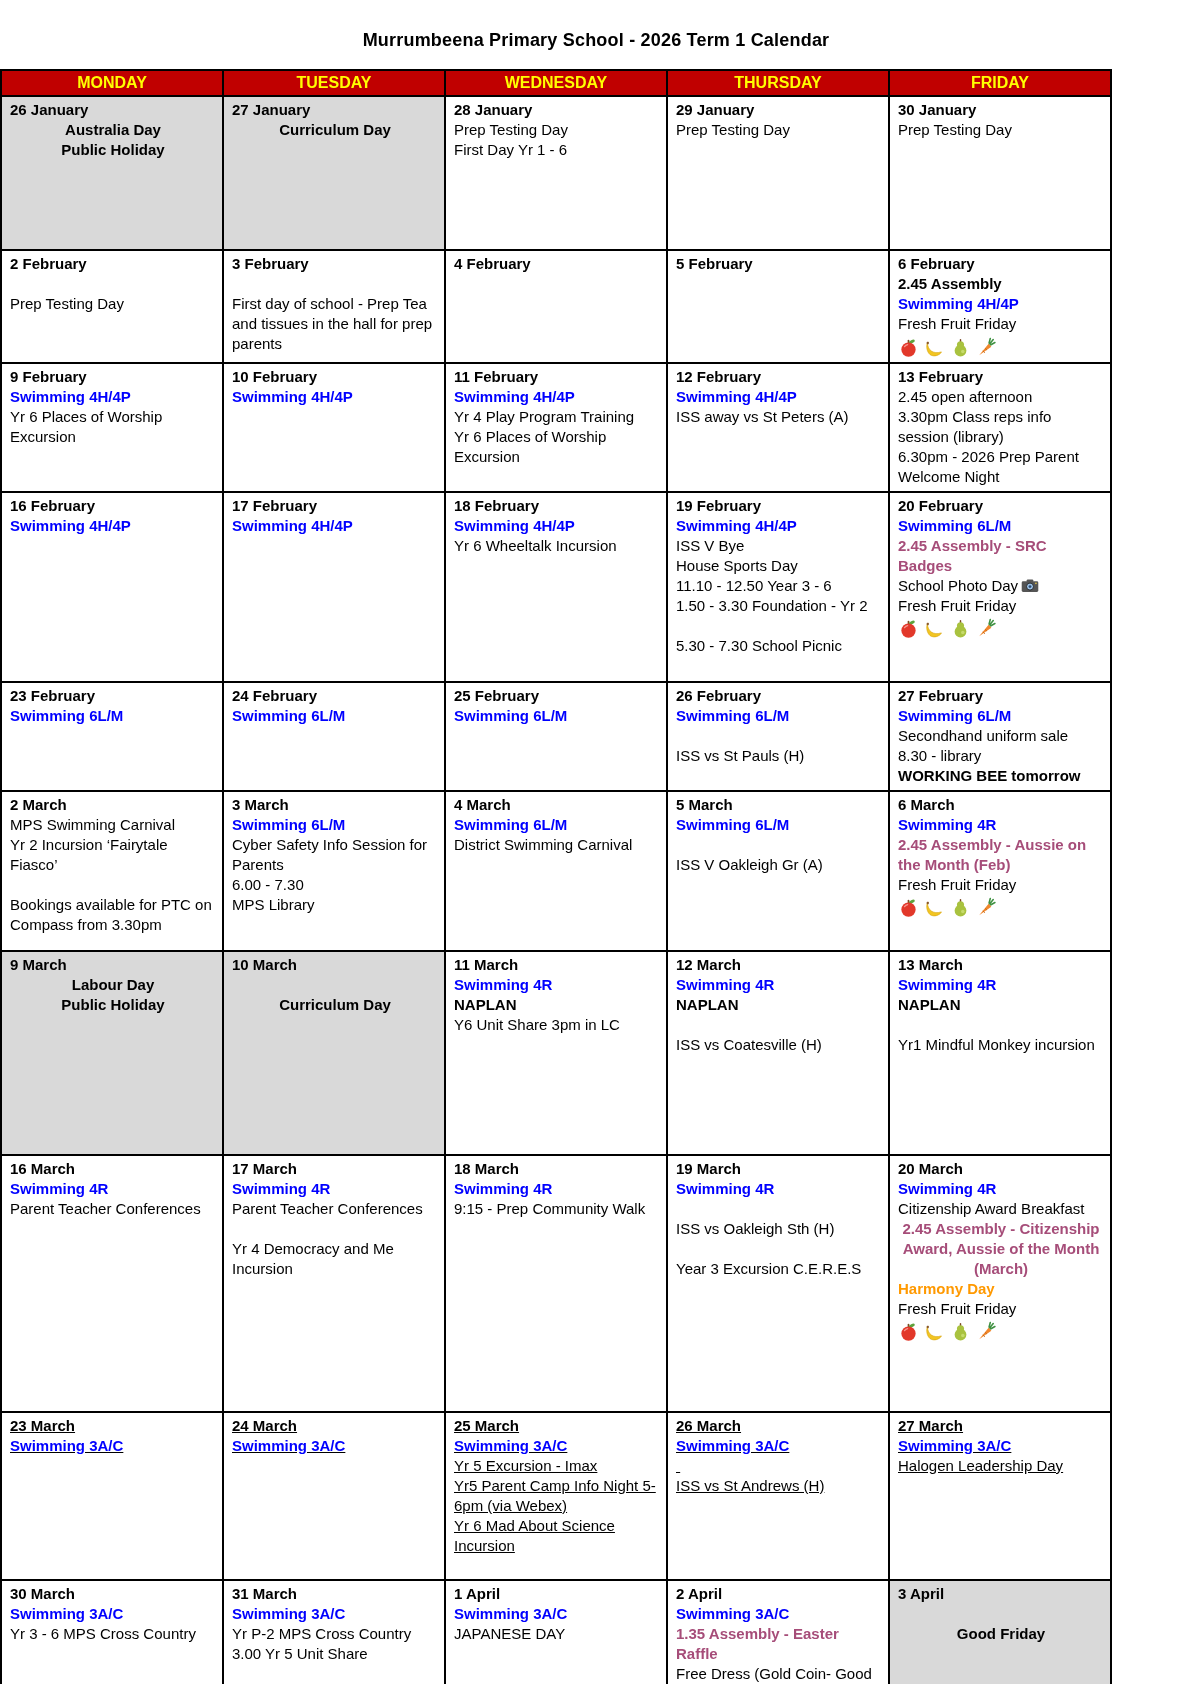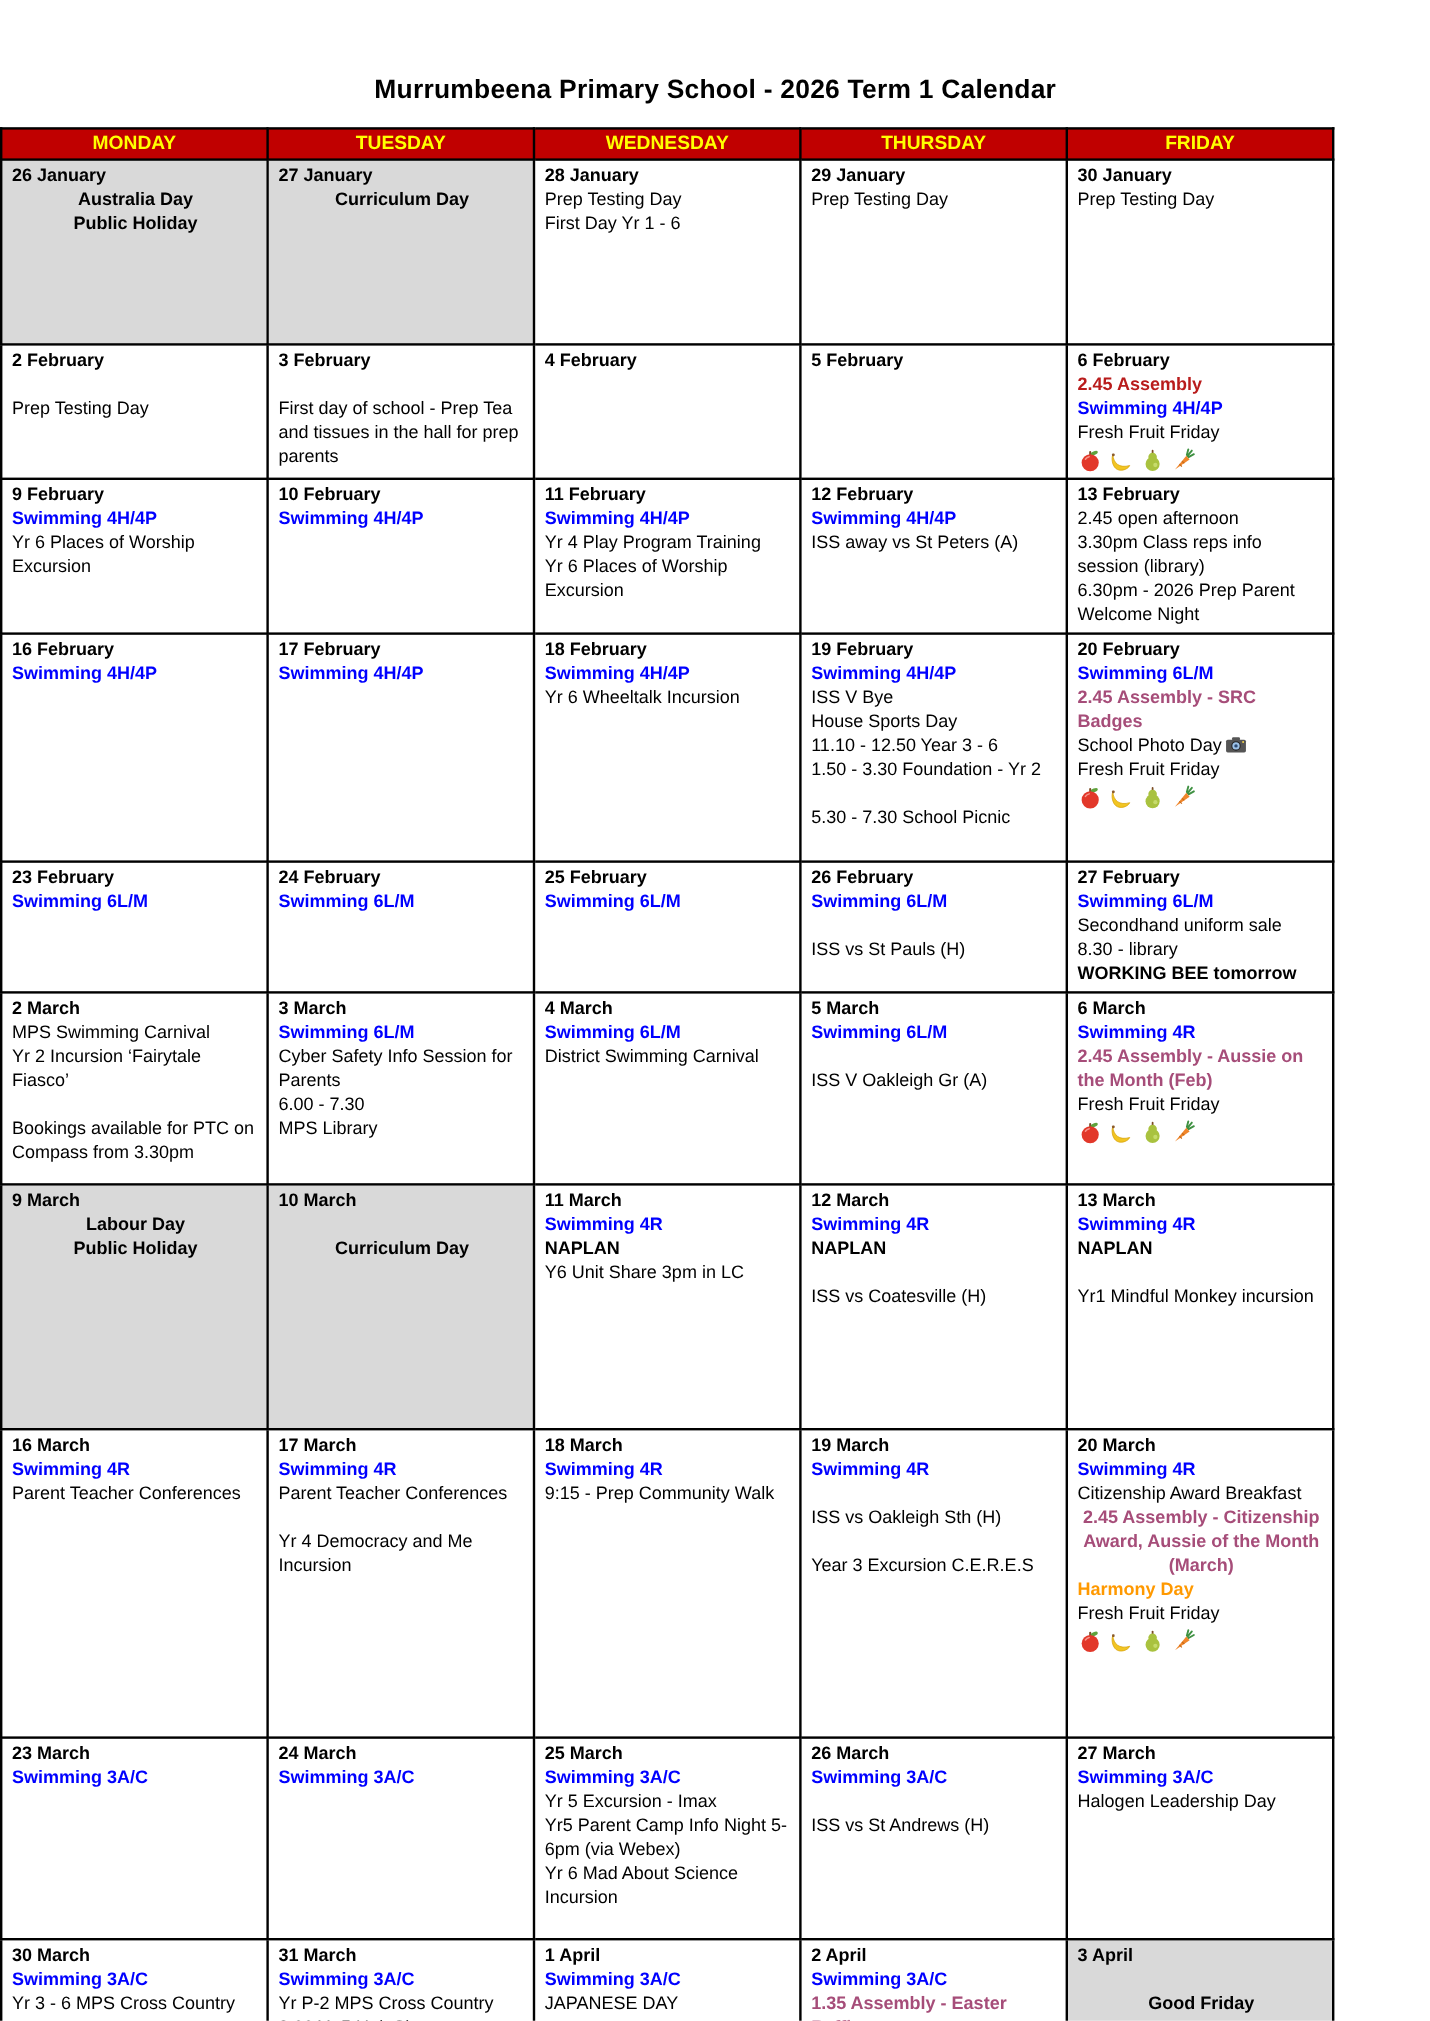--- a/index.html
+++ b/index.html
@@ -2,22 +2,22 @@
 <html><head>
 <meta charset="utf-8">
 <style>
   html,body{margin:0;padding:0;background:#ffffff;}
   body{
     width:1192px;height:1684px;position:relative;
     font-family:"Liberation Sans","DejaVu Sans",sans-serif;
     color:#000;
   }
   .page-title{
-    text-align:center;font-weight:bold;font-size:22px;
-    padding-top:62px;margin:0 0 18px 0;letter-spacing:0.2px;
+    text-align:center;font-weight:bold;font-size:18px;
+    padding-top:30px;margin:0 0 18px 0;letter-spacing:0.2px;
   }
   table.calendar{
     border-collapse:collapse;table-layout:fixed;
     width:1112px;
     border:2px solid #000;
   }
   table.calendar th{
     border:2px solid #000;
     font-weight:bold;font-size:16px;
     padding:3px 2px;text-align:center;
@@ -92,21 +92,21 @@
           <div class="line normal">First day of school - Prep Tea and tissues in the hall for prep parents</div>
         </td>
         <td>
           <div class="cell-date">4 February</div>
         </td>
         <td>
           <div class="cell-date">5 February</div>
         </td>
         <td>
           <div class="cell-date">6 February</div>
-          <div class="line assembly" style="color: #b91c1c;">2.45 Assembly</div>
+          <div class="line assembly" style="color: #000000;">2.45 Assembly</div>
           <div class="line swim" style="color: rgb(0, 0, 255);">Swimming  4H/4P</div>
           <div class="line normal">Fresh Fruit Friday</div>
           <div class="line fruits"><span><svg viewBox="0 0 20 20">
                 <rect x="9.2" y="2.6" width="1.6" height="4.2" rx="0.8" fill="#7B4B24"></rect>
                 <ellipse cx="13.2" cy="4.4" rx="3" ry="1.5" fill="#5FA23C" transform="rotate(-24 13.2 4.4)"></ellipse>
                 <circle cx="10" cy="12" r="6.8" fill="#E2382A"></circle>
                 <path d="M6.2 9.2 a5 5 0 0 1 3-2" stroke="#F7968C" stroke-width="1.2" fill="none" stroke-linecap="round"></path>
               </svg></span><span><svg viewBox="0 0 20 20">
                 <path d="M3.2 5.5 C3.6 12.5 8.5 16.6 16.6 14.2 C15.4 17.2 9.2 19.6 5.6 16.6 C2.8 14.2 1.9 9 3.2 5.5 Z" fill="#F2C522" stroke="#D9A40B" stroke-width="0.6"></path>
                 <rect x="2.6" y="4.6" width="2" height="2.2" rx="0.6" fill="#8A5A2B"></rect>
@@ -362,21 +362,21 @@
                 <circle cx="10" cy="7.4" r="3.4" fill="#A9C23F"></circle>
                 <circle cx="10" cy="13" r="5.6" fill="#A9C23F"></circle>
                 <circle cx="12.2" cy="13.8" r="1.7" fill="#C6DB6B"></circle>
               </svg></span><span><svg viewBox="0 0 20 20">
                 <path d="M13 6.6 L16.4 2.4 M13.8 7.6 L18 5.2 M12.4 5.8 L13.6 1.4" stroke="#3F9142" stroke-width="1.5" fill="none" stroke-linecap="round"></path>
                 <path d="M3 17.4 L12 6.4 L14.6 9.4 Z" fill="#F0862B"></path>
                 <path d="M6.5 13.2 l2 1.8 M8.6 10.8 l1.8 1.6" stroke="#C96A15" stroke-width="0.9"></path>
               </svg></span></div>
         </td>
       </tr>
-      <tr style="height: 168px;">
+      <tr style="height: 168px; text-decoration: underline;">
         <td>
           <div class="cell-date">23 March</div>
           <div class="line swim" style="color: rgb(0, 0, 255);">Swimming 3A/C</div>
         </td>
         <td>
           <div class="cell-date">24 March</div>
           <div class="line swim" style="color: rgb(0, 0, 255);">Swimming  3A/C</div>
         </td>
         <td>
           <div class="cell-date">25 March</div>

